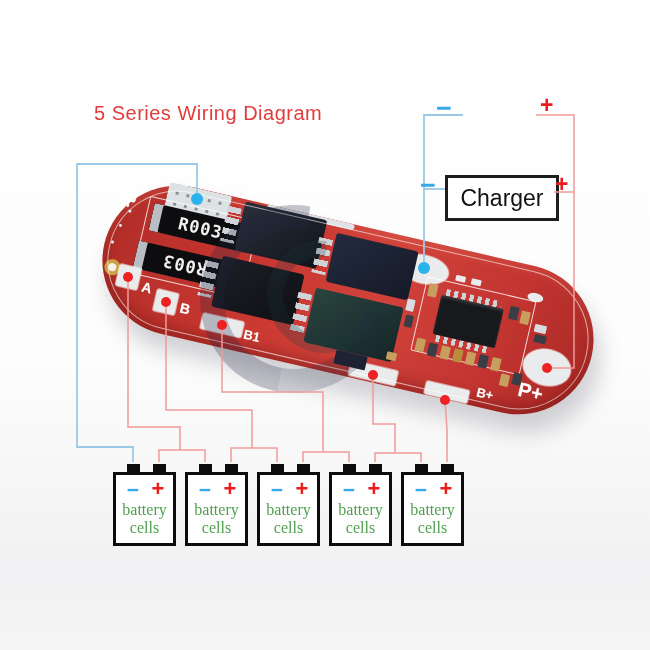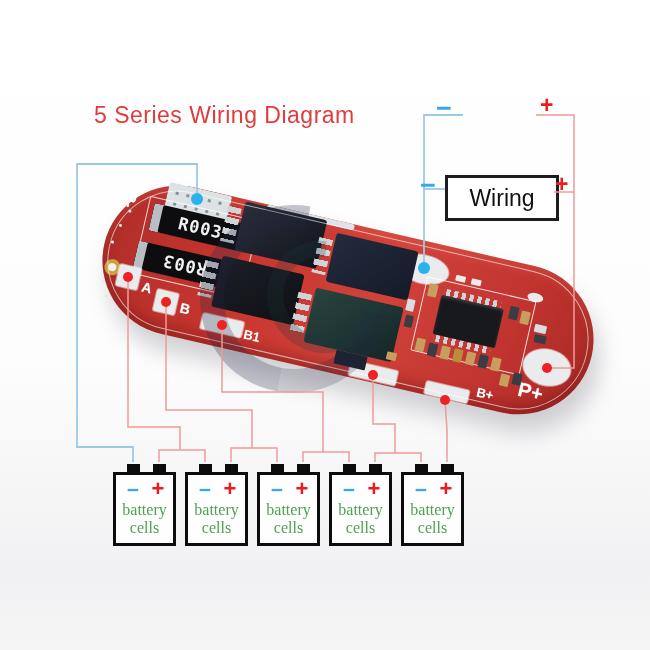--- a/index.html
+++ b/index.html
@@ -1,20 +1,20 @@
 <!DOCTYPE html>
 <html><head>
 <meta charset="utf-8">
 <style>
   html,body{margin:0;padding:0;background:#fff;}
   .stage{position:relative;width:650px;height:650px;overflow:hidden;
          background:linear-gradient(180deg,#ffffff 0%,#fdfdfd 55%,#f1f1f3 88%,#f5f5f6 100%);
          font-family:"Liberation Sans",sans-serif;}
   
-  .title{position:absolute;left:94px;top:102px;font-size:23px;color:#e13c3c;letter-spacing:.5px;}
+  .title{position:absolute;left:94px;top:102px;font-size:20px;color:#e13c3c;letter-spacing:.5px;}
   
   .board{position:absolute;left:98px;top:225px;width:500px;height:150px;border-radius:75px;
          transform:rotate(13deg);z-index:1;
          background:linear-gradient(103deg,#b02d29 0%,#c8362f 30%,#d0423a 55%,#c23430 80%,#a82925 100%);
          box-shadow:10px 16px 22px rgba(105,105,120,.30), inset 0 -8px 14px rgba(80,10,10,.35), inset 0 6px 10px rgba(255,130,110,.22);}
   .board::after{content:'';position:absolute;inset:5px;border:1px solid rgba(255,255,255,.6);
          border-radius:70px;pointer-events:none;}
   .board *{position:absolute;box-sizing:border-box;}
   .holes-pad{left:50px;top:0;width:64px;height:40px;background:#dde2e5;border-radius:3px;
          background-image:radial-gradient(circle,#8a9096 1.5px,transparent 1.7px);background-size:11px 11px;background-position:4px 4px;}
@@ -170,21 +170,21 @@
     <span class="dd" style="left:12px;top:124px"></span>
   </div>
 
   <div class="wm1"></div>
   <div class="wm2"></div>
 
   <span class="sign neg load-minus">−</span>
   <span class="sign pos load-plus">+</span>
 
   <div class="io-box charger-box">
-    <span>Wiring</span>
+    <span>Charger</span>
   </div>
   <span class="sign neg charger-minus">−</span>
   <span class="sign pos charger-plus">+</span>
 
   <div class="battery" style="left:113px">
     <div class="tab tab-l"></div>
     <div class="tab tab-r"></div>
     <span class="bat-neg">−</span>
     <span class="bat-pos">+</span>
     <div class="bat-text">

